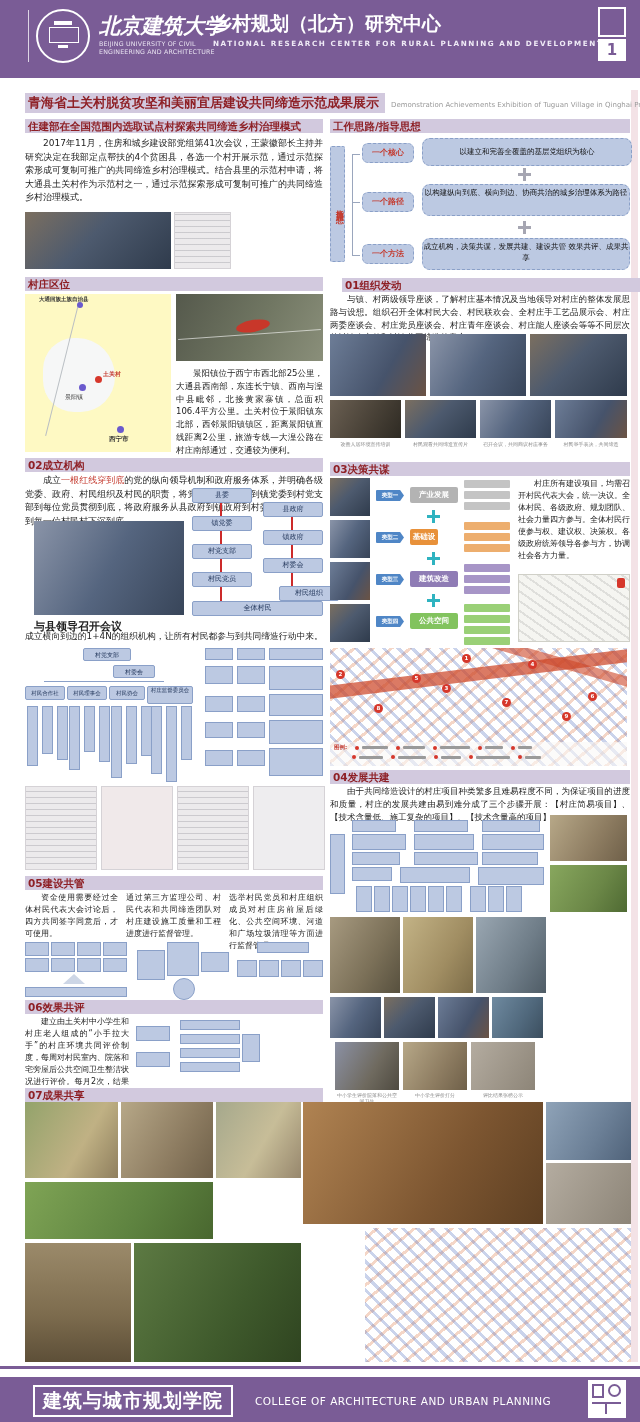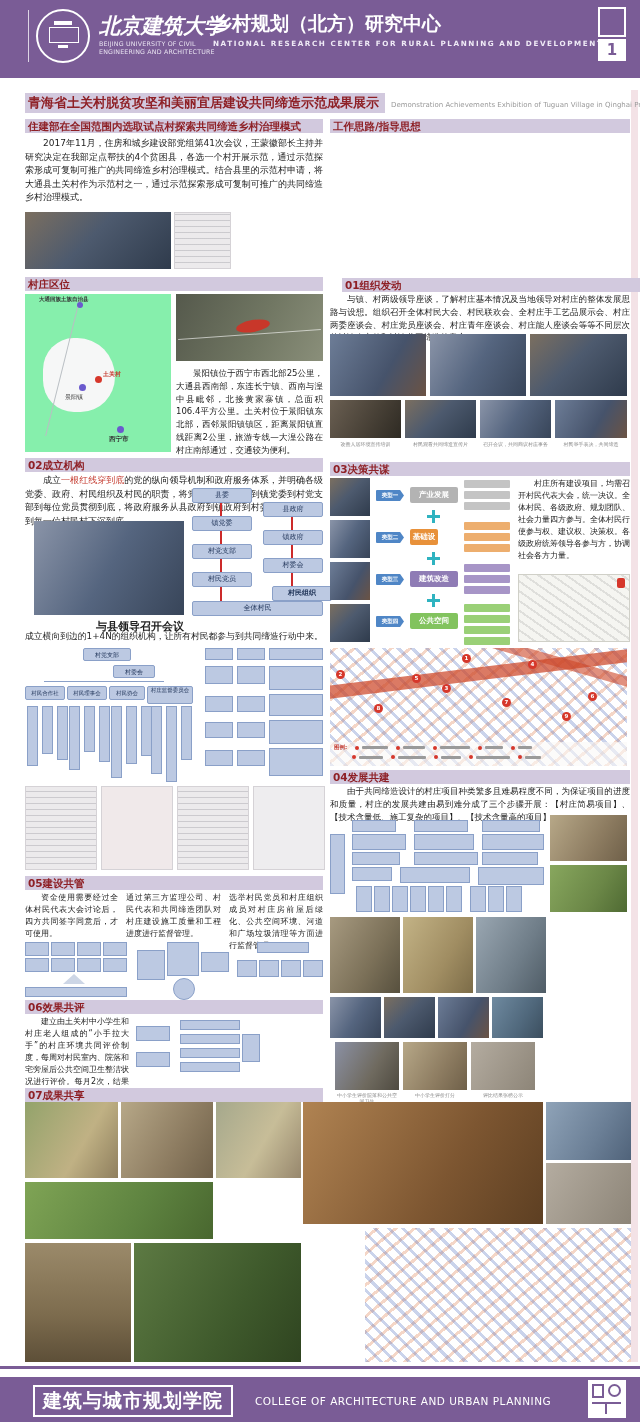--- a/index.html
+++ b/index.html
@@ -90,21 +90,21 @@
   </div>
 
   <div class="bar" style="left:25px;top:119px;width:295px;">住建部在全国范围内选取试点村探索共同缔造乡村治理模式</div>
   <div class="abs bt ind" style="left:25px;top:137px;width:298px;">2017年11月，住房和城乡建设部党组第41次会议，王蒙徽部长主持并研究决定在我部定点帮扶的4个贫困县，各选一个村开展示范，通过示范探索形成可复制可推广的共同缔造乡村治理模式。结合县里的示范村申请，将大通县土关村作为示范村之一，通过示范探索形成可复制可推广的共同缔造乡村治理模式。</div>
 
   <div class="ph ph-meet" style="left:25px;top:212px;width:146px;height:57px;"></div>
   <div class="ph ph-doc ph-lines" style="left:174px;top:212px;width:57px;height:57px;box-sizing:border-box;"></div>
 
   <div class="bar" style="left:25px;top:277px;width:295px;">村庄区位</div>
 
-  <div class="abs" style="left:25px;top:294px;width:146px;height:158px;background:#86efac;overflow:hidden;text-decoration:underline;">
+  <div class="abs" style="left:25px;top:294px;width:146px;height:158px;background:#fef9c3;overflow:hidden;text-decoration:underline;">
     <div class="abs" style="left:18px;top:44px;width:72px;height:74px;background:#f6f7f7;border-radius:45% 55% 50% 45%;"></div>
     <div class="abs" style="left:54px;top:6px;width:1px;height:140px;background:#b9bec3;transform:rotate(14deg);transform-origin:top;"></div>
     <div class="abs" style="left:52px;top:8px;width:6px;height:6px;border-radius:50%;background:#6a5acd;"></div>
     <div class="abs" style="left:14px;top:2px;font-size:5.5px;color:#333;font-weight:bold;">大通回族土族自治县</div>
     <div class="abs" style="left:70px;top:82px;width:7px;height:7px;border-radius:50%;background:#d6372b;"></div>
     <div class="abs" style="left:78px;top:76px;font-size:6px;color:#c43a2e;font-weight:bold;">土关村</div>
     <div class="abs" style="left:54px;top:90px;width:7px;height:7px;border-radius:50%;background:#6a5acd;"></div>
     <div class="abs" style="left:40px;top:99px;font-size:6px;color:#333;">景阳镇</div>
     <div class="abs" style="left:92px;top:132px;width:7px;height:7px;border-radius:50%;background:#6a5acd;"></div>
     <div class="abs" style="left:84px;top:141px;font-size:6.5px;color:#333;font-weight:bold;">西宁市</div>
@@ -112,33 +112,33 @@
   <div class="ph ph-sat" style="left:176px;top:294px;width:147px;height:67px;">
     <div class="abs" style="left:60px;top:26px;width:34px;height:12px;background:#c8372a;border-radius:50%;transform:rotate(-10deg);"></div>
     <div class="abs" style="left:2px;top:40px;width:143px;height:1px;background:rgba(255,255,255,.6);transform:rotate(-4deg);"></div>
   </div>
   <div class="abs bt ind" style="left:176px;top:367px;width:147px;font-size:8.5px;">景阳镇位于西宁市西北部25公里，大通县西南部，东连长宁镇、西南与湟中县毗邻，北接黄家寨镇，总面积106.4平方公里。土关村位于景阳镇东北部，西邻景阳镇镇区，距离景阳镇直线距离2公里，旅游专线—大湟公路在村庄南部通过，交通较为便利。</div>
 
   <div class="bar" style="left:25px;top:458px;width:295px;">02成立机构</div>
   <div class="abs bt ind" style="left:25px;top:474px;width:298px;"><span>成立</span><span class="red">一根红线穿到底</span><span>的党的纵向领导机制和政府服务体系，并明确各级党委、政府、村民组织及村民的职责，将党的领导从县委到镇党委到村党支部到每位党员贯彻到底，将政府服务从县政府到镇政府到村委会到村庄组织到每一位村民村下沉到底。</span></div>
 
   <div class="ph ph-meet2" style="left:34px;top:521px;width:150px;height:94px;"></div>
-  <div class="abs" style="left:34px;top:619px;width:150px;text-align:right;font-size:11px;font-weight:bold;color:#222;">与县领导召开会议</div>
+  <div class="abs" style="left:34px;top:619px;width:150px;text-align:left;font-size:11px;font-weight:bold;color:#222;">与县领导召开会议</div>
 
   <div class="abs" style="left:192px;top:488px;width:131px;height:126px;">
     <div class="redline" style="left:28px;top:8px;height:108px;"></div>
     <div class="redline" style="left:99px;top:22px;height:94px;"></div>
     <div class="bx" style="left:0;top:0;width:58px;height:13px;line-height:13px;">县委</div>
     <div class="bx" style="left:0;top:28px;width:58px;height:13px;line-height:13px;">镇党委</div>
     <div class="bx" style="left:0;top:56px;width:58px;height:13px;line-height:13px;">村党支部</div>
     <div class="bx" style="left:0;top:84px;width:58px;height:13px;line-height:13px;">村民党员</div>
     <div class="bx" style="left:71px;top:14px;width:58px;height:13px;line-height:13px;">县政府</div>
     <div class="bx" style="left:71px;top:42px;width:58px;height:13px;line-height:13px;">镇政府</div>
     <div class="bx" style="left:71px;top:70px;width:58px;height:13px;line-height:13px;">村委会</div>
-    <div class="bx" style="left:80px;top:98px;width:58px;height:13px;line-height:13px;font-weight:bold;">村民组织</div>
+    <div class="bx" style="left:87px;top:98px;width:58px;height:13px;line-height:13px;">村民组织</div>
     <div class="bx" style="left:0;top:113px;width:129px;height:13px;line-height:13px;">全体村民</div>
   </div>
 
   <div class="abs bt" style="left:25px;top:630px;width:298px;font-size:8.8px;">成立横向到边的1+4N的组织机构，让所有村民都参与到共同缔造行动中来。</div>
 
   <div class="abs" style="left:25px;top:648px;width:170px;height:134px;">
     <div class="bx" style="left:58px;top:0;width:46px;height:11px;line-height:11px;font-size:6px;">村党支部</div>
     <div class="bx" style="left:88px;top:17px;width:40px;height:11px;line-height:11px;font-size:6px;">村委会</div>
     <div class="abs" style="left:19px;top:33px;width:120px;height:1px;background:#8aa0c8;"></div>
     <div class="bx" style="left:0;top:38px;width:38px;height:12px;line-height:12px;font-size:5.5px;">村民合作社</div>
@@ -247,20 +247,35 @@
     <div class="ph" style="left:521px;top:0;width:85px;height:58px;background:linear-gradient(120deg,#8fa3b8 0%,#6b7f96 60%,#50637a 100%);"></div>
     <div class="ph ph-stone" style="left:521px;top:61px;width:85px;height:61px;"></div>
     <div class="ph ph-field" style="left:0;top:80px;width:188px;height:57px;"></div>
     <div class="ph ph-con" style="left:0;top:141px;width:106px;height:119px;background:linear-gradient(180deg,#9b8a6a 0%,#7d6c4e 60%,#5d4f38 100%);"></div>
     <div class="ph ph-trees" style="left:109px;top:141px;width:167px;height:119px;"></div>
     <div class="ph ph-rend roofs" style="left:340px;top:126px;width:266px;height:134px;"></div>
   </div>
 
   <div class="bar" style="left:330px;top:119px;width:297px;">工作思路/指导思想</div>
 
+  <div class="abs" style="left:330px;top:138px;width:300px;height:134px;">
+    <div class="abs" style="left:22px;top:16px;width:1px;height:102px;background:#9aa6bd;"></div>
+    <div class="abs" style="left:22px;top:16px;width:8px;height:1px;background:#9aa6bd;"></div>
+    <div class="abs" style="left:22px;top:64px;width:8px;height:1px;background:#9aa6bd;"></div>
+    <div class="abs" style="left:22px;top:117px;width:8px;height:1px;background:#9aa6bd;"></div>
+    <div class="bx bx-d vtext" style="left:0;top:8px;width:15px;height:116px;color:#c43a2e;font-weight:bold;font-size:8px;letter-spacing:2px;padding-top:6px;box-sizing:border-box;">指导思想</div>
+    <div class="bx bx-d" style="left:32px;top:5px;width:50px;height:18px;line-height:18px;color:#c43a2e;font-weight:bold;font-size:8px;border-radius:6px;">一个核心</div>
+    <div class="bx bx-d" style="left:32px;top:54px;width:50px;height:18px;line-height:18px;color:#c43a2e;font-weight:bold;font-size:8px;border-radius:6px;">一个路径</div>
+    <div class="bx bx-d" style="left:32px;top:106px;width:50px;height:18px;line-height:18px;color:#c43a2e;font-weight:bold;font-size:8px;border-radius:6px;">一个方法</div>
+    <div class="bx bx-d" style="left:92px;top:0;width:208px;height:26px;font-size:7.5px;line-height:26px;border-radius:8px;color:#111;">以建立和完善全覆盖的基层党组织为核心</div>
+    <div class="plus" style="left:188px;top:30px;"></div>
+    <div class="bx bx-d" style="left:92px;top:46px;width:208px;height:32px;font-size:7.5px;line-height:1.4;border-radius:8px;color:#111;padding-top:3px;box-sizing:border-box;">以构建纵向到底、横向到边、协商共治的城乡治理体系为路径</div>
+    <div class="plus" style="left:188px;top:83px;"></div>
+    <div class="bx bx-d" style="left:92px;top:100px;width:208px;height:32px;font-size:7.5px;line-height:1.4;border-radius:8px;color:#111;padding-top:3px;box-sizing:border-box;">成立机构，决策共谋，发展共建、建设共管 效果共评、成果共享</div>
+  </div>
 
   <div class="bar" style="left:342px;top:278px;width:297px;">01组织发动</div>
   <div class="abs bt ind" style="left:330px;top:293px;width:300px;font-size:8.5px;">与镇、村两级领导座谈，了解村庄基本情况及当地领导对村庄的整体发展思路与设想。组织召开全体村民大会、村民联欢会、全村庄手工艺品展示会、村庄两委座谈会、村庄党员座谈会、村庄青年座谈会、村庄能人座谈会等等不同层次的讨论会宣传和讨论共同缔造的意义。</div>
 
   <div class="ph ph-class" style="left:330px;top:334px;width:96px;height:62px;"></div>
   <div class="ph ph-meet2" style="left:430px;top:334px;width:96px;height:62px;"></div>
   <div class="ph ph-meet" style="left:530px;top:334px;width:97px;height:62px;"></div>
   <div class="ph ph-class" style="left:330px;top:400px;width:71px;height:38px;background:linear-gradient(120deg,#6a5f52 0%,#463f35 60%,#2e2a23 100%);"></div>
   <div class="ph ph-meet" style="left:405px;top:400px;width:71px;height:38px;"></div>
   <div class="ph ph-meet2" style="left:480px;top:400px;width:71px;height:38px;"></div>

